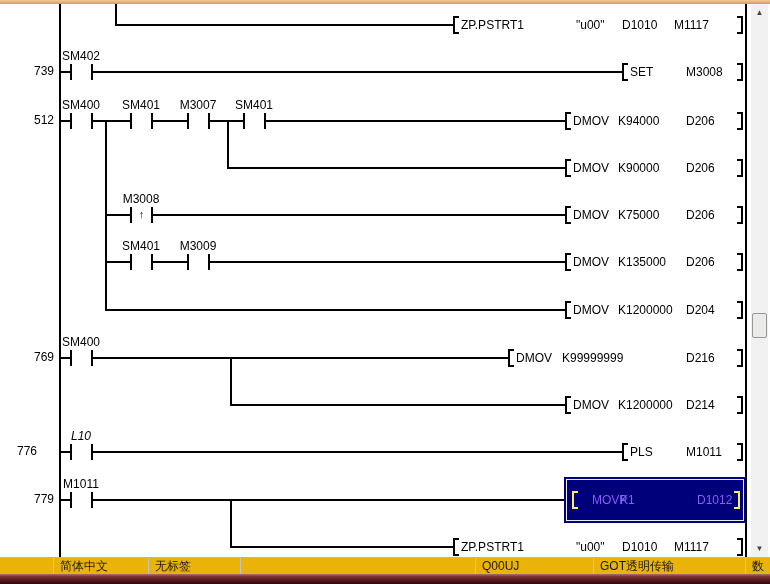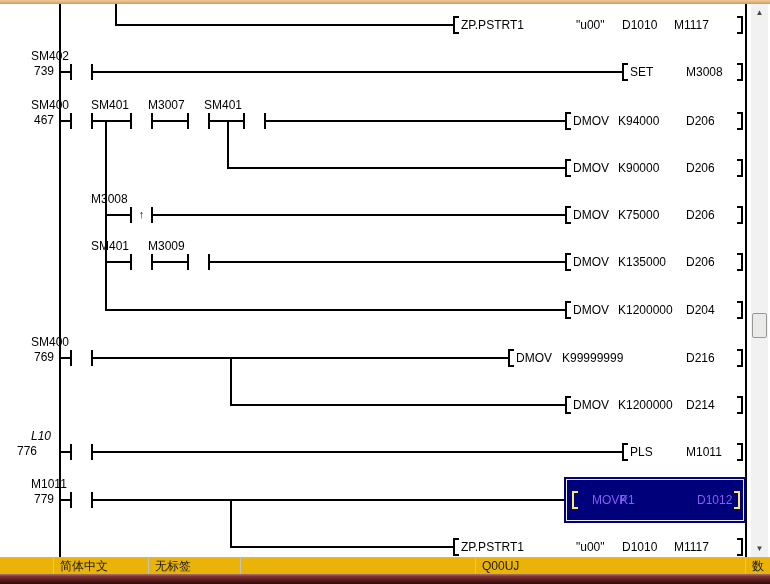--- a/index.html
+++ b/index.html
@@ -6,21 +6,21 @@
   .screen{position:relative;width:770px;height:584px;background:#ffffff;overflow:hidden;
           font-family:"Liberation Sans",sans-serif;color:#000;}
   .topbar{position:absolute;left:0;top:0;width:770px;height:4px;
           background:linear-gradient(#eecb96,#cf9d60);}
   .rail{position:absolute;width:2px;background:#000;top:4px;height:553px;}
   .hl{position:absolute;height:2px;background:#000;}
   .vl{position:absolute;width:2px;background:#000;}
   .contact{position:absolute;width:23px;height:16px;background:#fff;box-sizing:border-box;
            border-left:2px solid #000;border-right:2px solid #000;}
   .contact .edge{display:block;width:100%;text-align:center;font-size:11px;line-height:15px;}
-  .clabel{position:absolute;width:100px;font-size:12px;line-height:14px;white-space:nowrap;}
+  .clabel{position:absolute;width:100px;text-align:center;font-size:12px;line-height:14px;white-space:nowrap;}
   .itext{position:absolute;font-size:12px;line-height:14px;white-space:nowrap;}
   .step{position:absolute;left:0;width:54px;text-align:right;font-size:12px;line-height:14px;}
   .ob,.cb{position:absolute;width:6px;height:18px;box-sizing:border-box;}
   .ob{border-left:2px solid #000;border-top:2px solid #000;border-bottom:2px solid #000;}
   .cb{border-right:2px solid #000;border-top:2px solid #000;border-bottom:2px solid #000;}
   .ob.y{border-color:#ffe96a;}
   .cb.y{border-color:#ffe96a;}
   .selbox{position:absolute;left:564px;top:477px;width:182px;height:46px;background:#00007b;}
   .selbox .inner{position:absolute;left:2px;top:2px;right:2px;bottom:2px;border:1px solid #ededed;}
   .itext.sel{color:#8b5cf6;}
@@ -59,21 +59,21 @@
 
   <div class="step" style="top:64px;">739</div>
   <div class="hl" style="left:60px;top:71px;width:562px;"></div>
   <div class="contact" style="left:70px;top:64px;"></div>
   <div class="clabel" style="left:31px;top:49px;">SM402</div>
   <div class="ob" style="left:622px;top:63px;"></div>
   <span class="itext" style="left:630px;top:65px;">SET</span>
   <span class="itext" style="left:686px;top:65px;">M3008</span>
   <div class="cb" style="left:737px;top:63px;"></div>
 
-  <div class="step" style="top:113px;">467</div>
+  <div class="step" style="top:113px;">512</div>
   <div class="hl" style="left:60px;top:120px;width:505px;"></div>
   <div class="vl" style="left:105px;top:120px;height:191px;"></div>
   <div class="vl" style="left:227px;top:120px;height:49px;"></div>
   <div class="contact" style="left:70px;top:113px;"></div>
   <div class="clabel" style="left:31px;top:98px;">SM400</div>
   <div class="contact" style="left:130px;top:113px;"></div>
   <div class="clabel" style="left:91px;top:98px;">SM401</div>
   <div class="contact" style="left:187px;top:113px;"></div>
   <div class="clabel" style="left:148px;top:98px;">M3007</div>
   <div class="contact" style="left:243px;top:113px;"></div>
@@ -177,18 +177,19 @@
   <div class="sb-btn" style="top:540px;">
     <span>▼</span>
   </div>
 
   <div class="statusbar">
     <div class="seg first" style="left:0;width:53px;"></div>
     <div class="seg" style="left:53px;width:95px;">简体中文</div>
     <div class="seg" style="left:148px;width:92px;">无标签</div>
     <div class="seg" style="left:240px;width:235px;"></div>
     <div class="seg" style="left:475px;width:118px;">Q00UJ</div>
+    <div class="seg" style="left:593px;width:152px;">GOT透明传输</div>
     <div class="seg" style="left:745px;width:25px;">数</div>
   </div>
 
   <div class="bottombar"></div>
 
 </div>
 
 </body></html>

